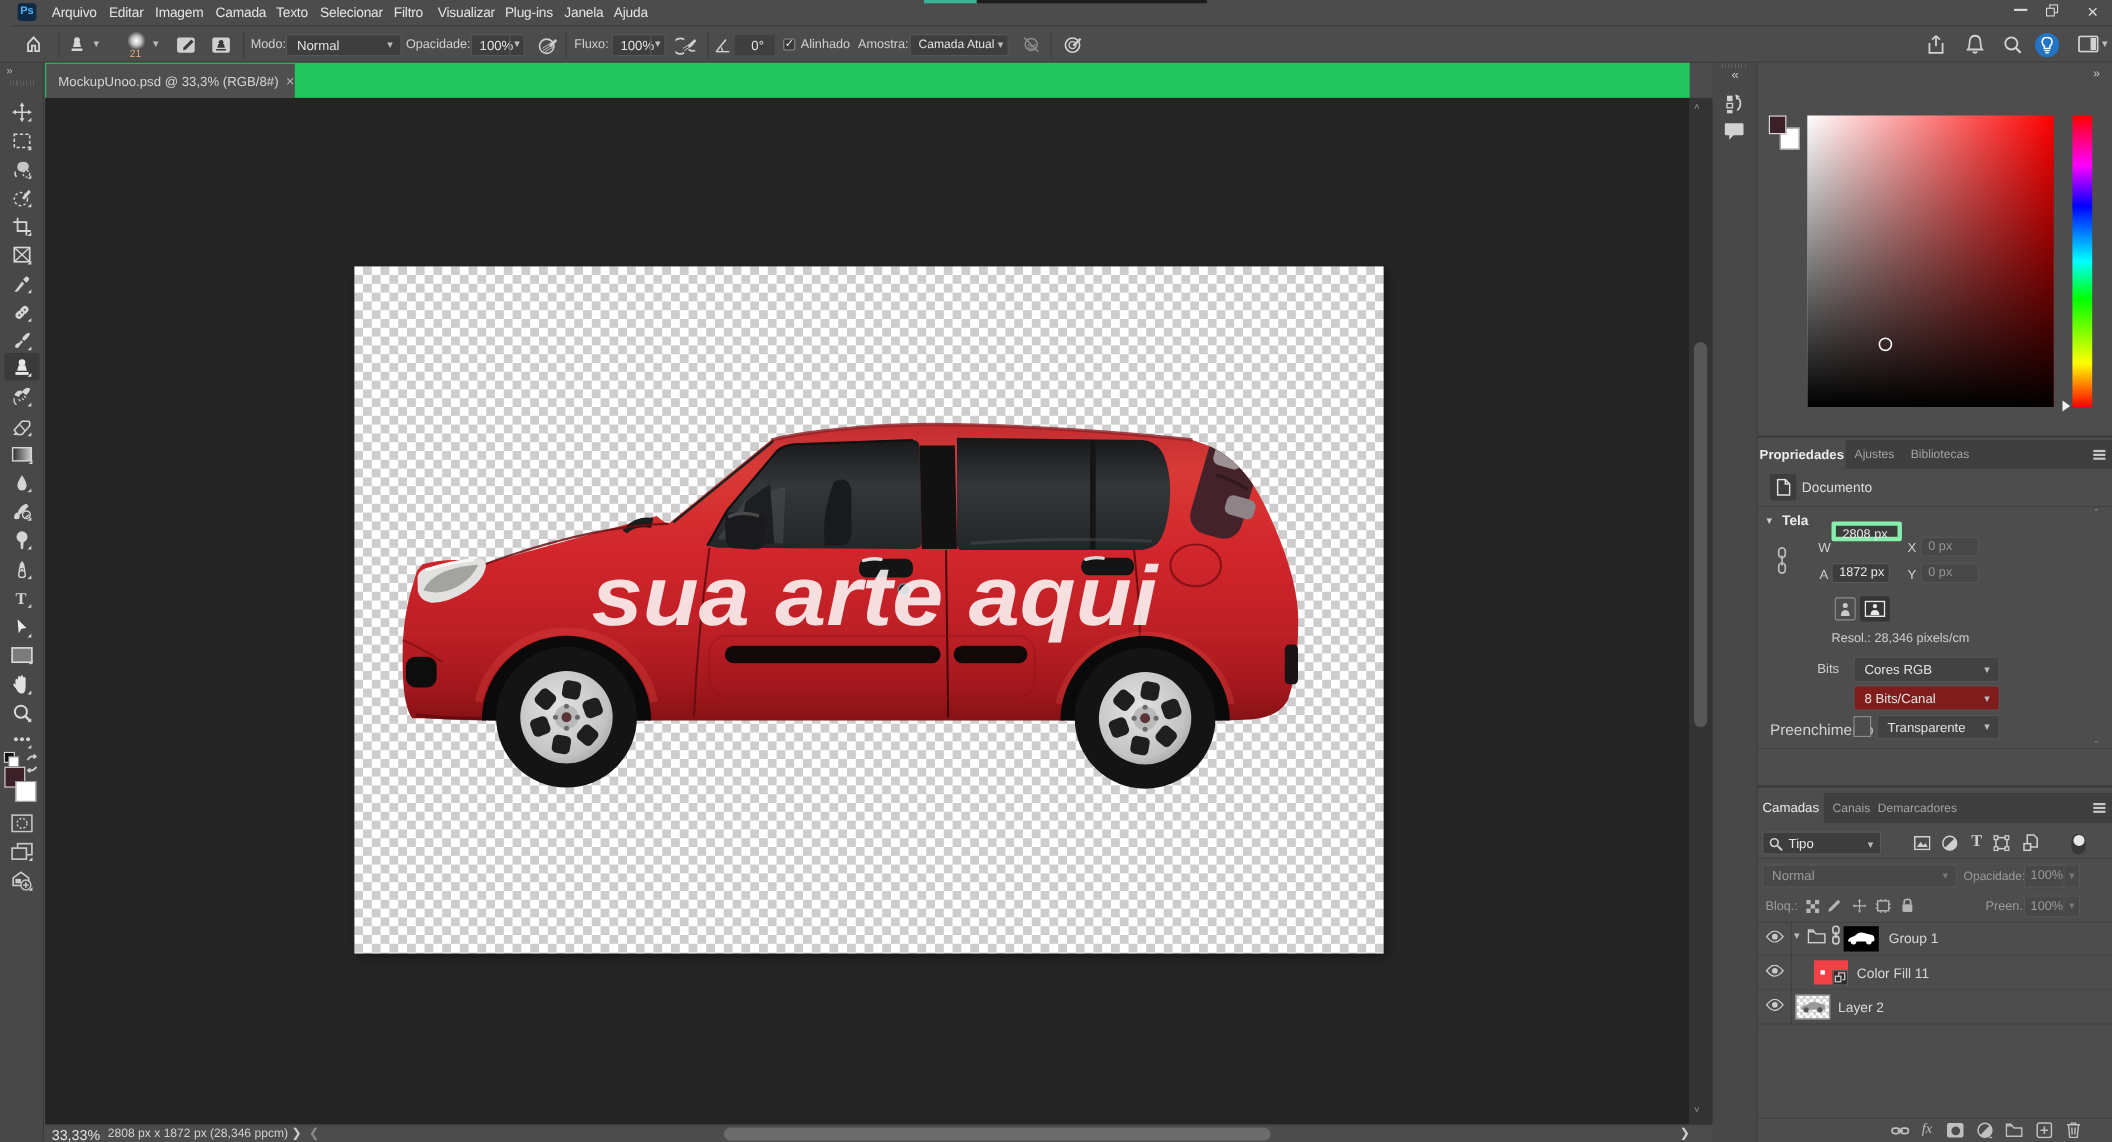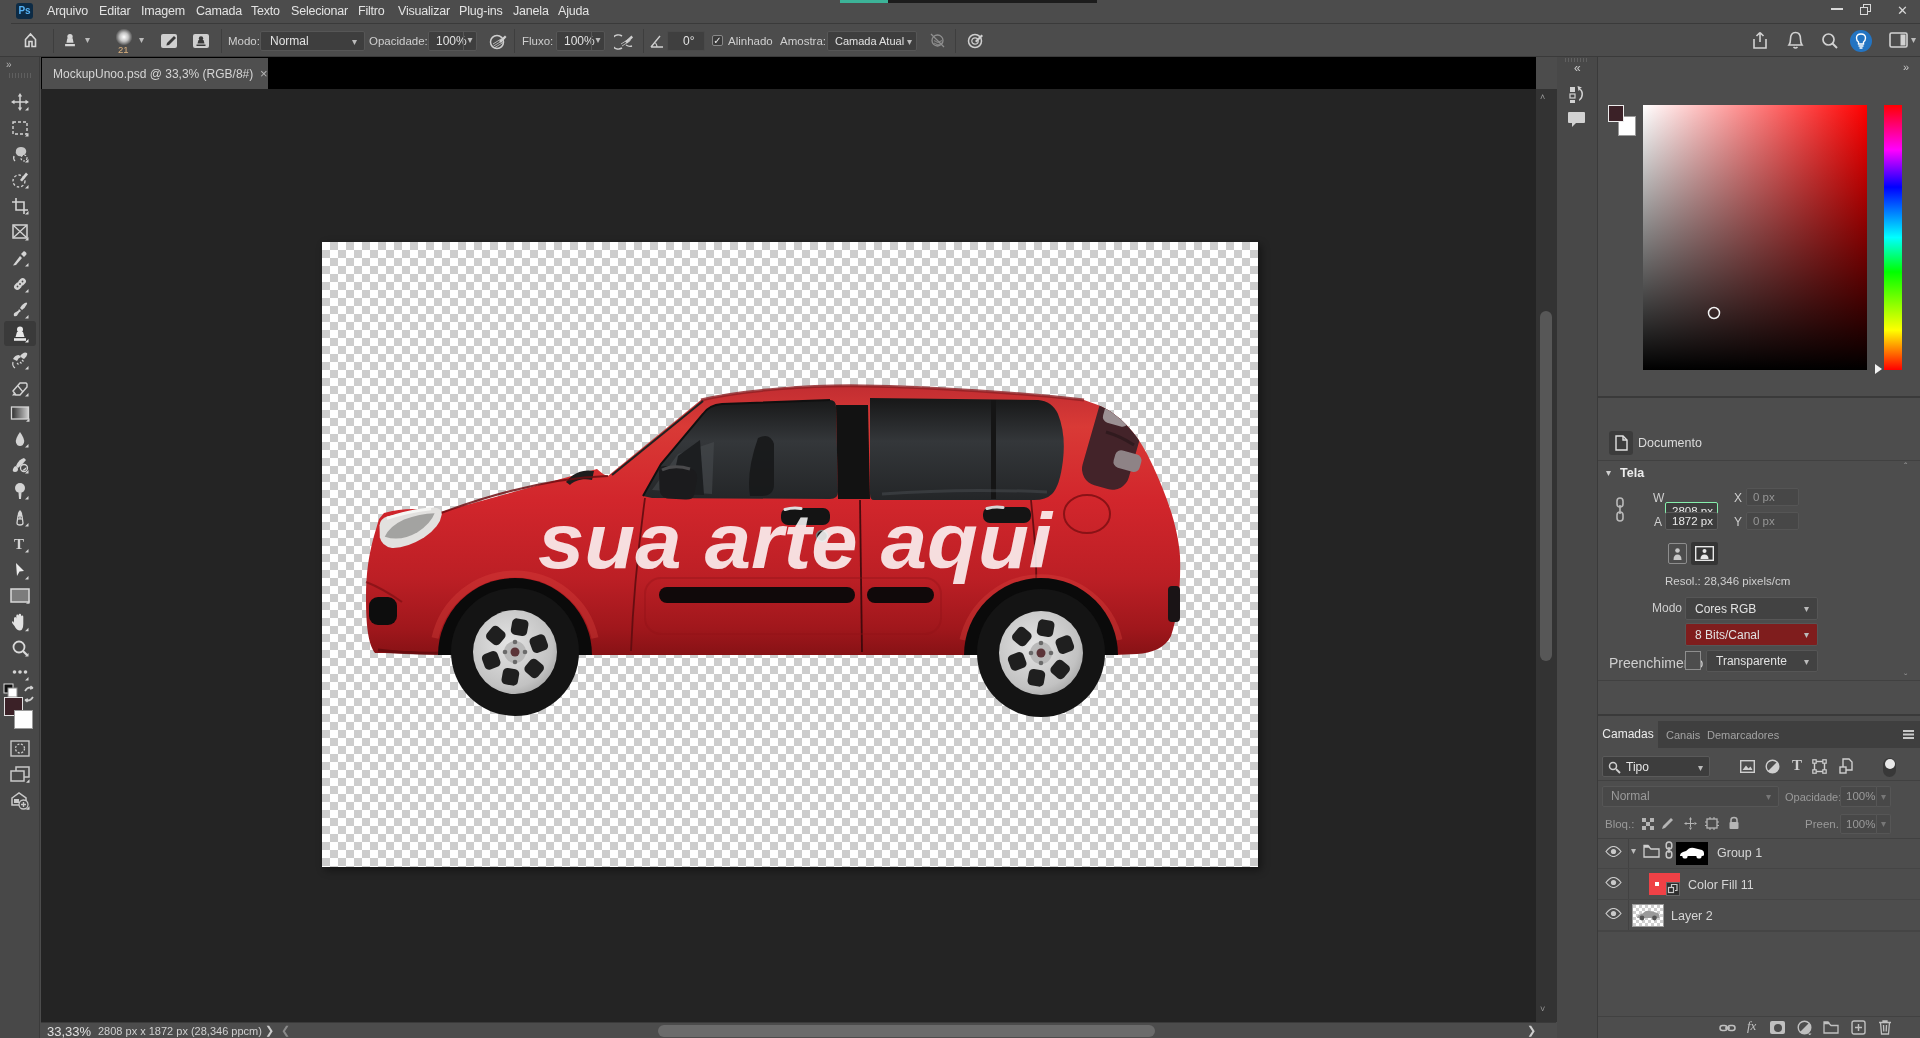--- a/index.html
+++ b/index.html
@@ -293,21 +293,21 @@
     </svg>
   <svg class="abs" style="left:10px;top:734px" width="20" height="19" viewBox="0 0 20 19">
       <path d="M2 7 L9 2 L16 7 L16 14 L2 14 Z" fill="none" stroke="#c9c9c9" stroke-width="1.5"></path>
       <rect x="4" y="8" width="5" height="4" fill="#c9c9c9"></rect>
       <circle cx="13.5" cy="13.5" r="4.5" fill="#484848" stroke="#c9c9c9" stroke-width="1.3"></circle>
       <path d="M13.5 11 L13.5 16 M11 13.5 L16 13.5" stroke="#c9c9c9" stroke-width="1.4"></path>
       <path d="M16 18.8 L19.5 18.8 L19.5 15.3 Z" fill="#d4d4d4"></path>
     </svg>
 </div>
 
-<div class="abs" style="left:41px;top:57px;width:1495px;height:32px;background:#000000">
+<div class="abs" style="left:41px;top:57px;width:1495px;height:32px;background:#22c55e">
   <div class="abs" style="left:1px;top:1px;width:226px;height:31px;background:#4f4f4f;color:#d5d5d5;font-size:12px;line-height:31px;padding-left:11px;white-space:nowrap;overflow:hidden">MockupUnoo.psd @ 33,3% (RGB/8#)&nbsp;&nbsp;<span style="color:#b5b5b5;font-size:13px">×</span></div>
 </div>
 
 <div class="abs" style="left:41px;top:89px;width:1495px;height:933px;background:#242424;overflow:hidden">
   <div id="doc" class="abs" style="left:281px;top:153px;width:936px;height:625px;box-shadow:3px 3px 8px rgba(0,0,0,.45)">
 <svg width="936" height="625" viewBox="0 0 936 625">
 <defs>
   <pattern id="chk" width="16" height="16" patternUnits="userSpaceOnUse">
     <rect width="16" height="16" fill="#ffffff"></rect>
     <rect x="8" width="8" height="8" fill="#cdcdcd"></rect>
@@ -530,20 +530,26 @@
   <div class="abs" style="left:45px;top:48px;width:224px;height:265px;background:linear-gradient(to bottom,rgba(0,0,0,0) 0%,#000 100%),linear-gradient(to right,#ffffff 0%,#ff0000 100%)"></div>
   <svg class="abs" style="left:109px;top:249px" width="14" height="14">
         <circle cx="7" cy="7" r="5.5" fill="none" stroke="#f2f2f2" stroke-width="1.5"></circle>
       </svg>
 
   <div class="abs" style="left:286px;top:48px;width:18px;height:265px;background:linear-gradient(to bottom,#ff0000 0%,#ff00ff 17%,#0000ff 31%,#00ffff 50%,#00ff00 63%,#ffff00 85%,#ff0000 100%)"></div>
   <div class="abs" style="left:277px;top:307px;width:0;height:0;border-top:5px solid transparent;border-bottom:5px solid transparent;border-left:7px solid #f2f2f2"></div>
 </div>
 
 <div class="abs" style="left:0;top:339px;width:322px;height:318px;background:#4d4d4d;border-top:2px solid #3a3a3a">
+  <div class="abs" style="left:0;top:2px;width:322px;height:26px;background:#3f3f3f">
+    <div class="abs" style="left:0;top:0;width:80px;height:26px;background:#4d4d4d;color:#ececec;font-size:12px;font-weight:bold;text-align:center;line-height:26px">Propriedades</div>
+    <span class="abs" style="left:88px;top:7px;color:#a3a3a3;font-size:11px">Ajustes</span>
+    <span class="abs" style="left:139px;top:7px;color:#a3a3a3;font-size:11px">Bibliotecas</span>
+    <div class="abs" style="left:305px;top:9px;width:11px;height:1.5px;background:#c9c9c9;box-shadow:0 3.5px #c9c9c9,0 7px #c9c9c9"></div>
+  </div>
 
   <div class="abs" style="left:11px;top:33px;width:24px;height:24px;background:#3c3c3c;border-radius:3px"></div>
   <svg class="abs" style="left:17px;top:37px" width="13" height="16" viewBox="0 0 13 16">
         <path d="M1 1 L8 1 L12 5 L12 15 L1 15 Z" fill="none" stroke="#e0e0e0" stroke-width="1.4"></path>
         <path d="M8 1 L8 5 L12 5" fill="none" stroke="#e0e0e0" stroke-width="1.4"></path>
       </svg>
   <span class="abs" style="left:40px;top:38px;color:#dcdcdc;font-size:12.5px">Documento</span>
   <div class="abs" style="left:0;top:62px;width:322px;height:1px;background:#414141"></div>
 
   <span class="abs" style="left:8px;top:69px;color:#cfcfcf;font-size:10px">▾</span>
@@ -551,21 +557,21 @@
 
   <svg class="abs" style="left:16px;top:99px" width="12" height="25" viewBox="0 0 12 25">
         <g fill="none" stroke="#b9b9b9" stroke-width="1.6">
           <rect x="3" y="1" width="6" height="9" rx="3"></rect>
           <rect x="3" y="15" width="6" height="9" rx="3"></rect>
           <path d="M6 8 L6 17"></path>
         </g>
       </svg>
 
   <span class="abs" style="left:55px;top:93px;color:#cfcfcf;font-size:12px">W</span>
-  <div class="abs" style="left:67px;top:104px;width:53px;height:18px;background:#3d3d3d;border:1px solid #86efac;border-radius:2px;color:#e8e8e8;font-size:11.5px;line-height:16px;padding-left:6px">2808 px</div>
+  <div class="abs" style="left:67px;top:76px;width:64px;height:18px;background:#3d3d3d;border:4px solid #86efac;border-radius:2px;color:#e8e8e8;font-size:11.5px;line-height:16px;padding-left:6px">2808 px</div>
   <span class="abs" style="left:136px;top:93px;color:#cfcfcf;font-size:12px">X</span>
   <div class="abs" style="left:148px;top:90px;width:53px;height:18px;background:#474747;border:1px solid #555;border-radius:2px;color:#969696;font-size:11.5px;line-height:16px;padding-left:6px">0 px</div>
 
   <span class="abs" style="left:56px;top:117px;color:#cfcfcf;font-size:12px">A</span>
   <div class="abs" style="left:67px;top:114px;width:53px;height:18px;background:#3d3d3d;border:1px solid #5b5b5b;border-radius:2px;color:#e8e8e8;font-size:11.5px;line-height:16px;padding-left:6px">1872 px</div>
   <span class="abs" style="left:136px;top:117px;color:#cfcfcf;font-size:12px">Y</span>
   <div class="abs" style="left:148px;top:114px;width:53px;height:18px;background:#474747;border:1px solid #555;border-radius:2px;color:#969696;font-size:11.5px;line-height:16px;padding-left:6px">0 px</div>
 
   <div class="abs" style="left:70px;top:145px;width:19px;height:21px;border:1px solid #8e8e8e;border-radius:2px"></div>
   <svg class="abs" style="left:74px;top:149px" width="11" height="13" viewBox="0 0 11 13">
@@ -574,21 +580,21 @@
       </svg>
   <div class="abs" style="left:93px;top:144px;width:27px;height:23px;background:#353535;border-radius:2px"></div>
   <svg class="abs" style="left:97px;top:148px" width="19" height="15" viewBox="0 0 19 15">
         <rect x="0.7" y="0.7" width="17.6" height="13.6" fill="none" stroke="#e8e8e8" stroke-width="1.4"></rect>
         <circle cx="9.5" cy="5" r="2" fill="#e8e8e8"></circle>
         <path d="M5.5 13 Q5.5 8.5 9.5 8.5 Q13.5 8.5 13.5 13 Z" fill="#e8e8e8"></path>
       </svg>
 
   <span class="abs" style="left:67px;top:177px;color:#cfcfcf;font-size:11.5px">Resol.: 28,346 pixels/cm</span>
 
-  <span class="abs" style="left:54px;top:203px;color:#cfcfcf;font-size:12px">Modo</span>
+  <span class="abs" style="left:54px;top:203px;color:#cfcfcf;font-size:12px">Bits</span>
   <div class="abs ddn" style="left:87px;top:199px;width:133px;height:23px;padding-left:9px;background:#424242">Cores RGB<span class="chev" style="position:absolute;right:8px">▾</span></div>
   <div class="abs ddn" style="left:87px;top:225px;width:133px;height:23px;padding-left:9px;background:#7f1d1d">8 Bits/Canal<span class="chev" style="position:absolute;right:8px">▾</span></div>
 
   <span class="abs" style="left:11px;top:257px;color:#cfcfcf;font-size:14px">Preenchimento</span>
   <div class="abs" style="left:87px;top:253px;width:16px;height:19px;background:#4d4d4d;border:1px solid #8e8e8e"></div>
   <div class="abs ddn" style="left:108px;top:252px;width:112px;height:22px;padding-left:9px;background:#424242">Transparente<span class="chev" style="position:absolute;right:8px">▾</span></div>
   <div class="abs" style="left:0;top:282px;width:322px;height:1px;background:#414141"></div>
   <div class="abs" style="left:306px;top:64px;color:#9a9a9a;font-size:10px">ˆ</div>
   <div class="abs" style="left:306px;top:275px;color:#9a9a9a;font-size:10px">ˇ</div>
 </div>

